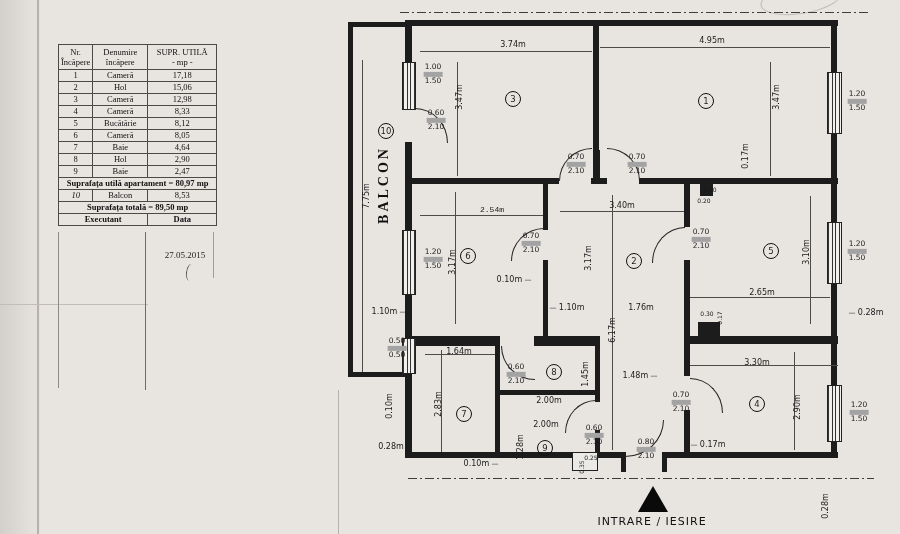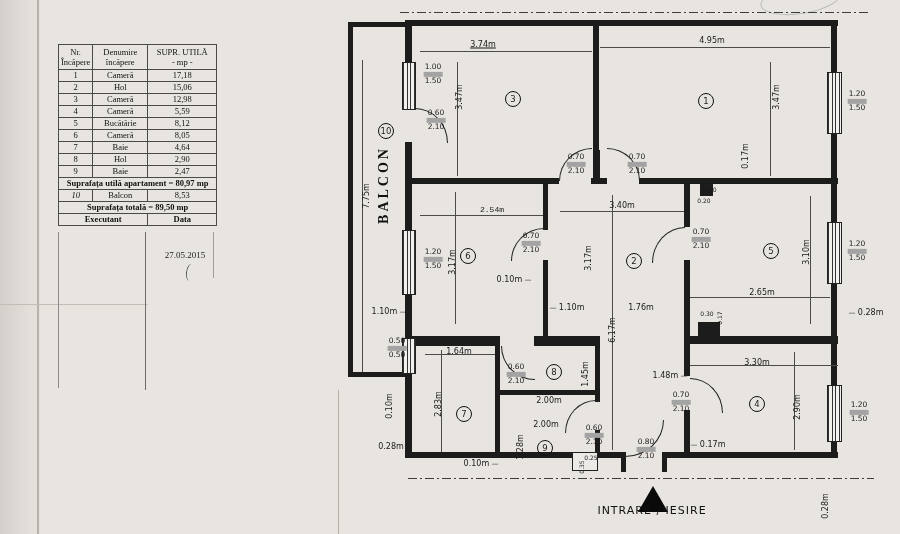--- a/index.html
+++ b/index.html
@@ -98,21 +98,21 @@
         <td>15,06</td>
       </tr>
       <tr>
         <td>3</td>
         <td>Cameră</td>
         <td>12,98</td>
       </tr>
       <tr>
         <td>4</td>
         <td>Cameră</td>
-        <td>5,59</td>
+        <td>8,33</td>
       </tr>
       <tr>
         <td>5</td>
         <td>Bucătărie</td>
         <td>8,12</td>
       </tr>
       <tr>
         <td>6</td>
         <td>Cameră</td>
         <td>8,05</td>
@@ -229,43 +229,43 @@
   <div class="dl" style="left:362px;top:60px;width:1px;height:312px"></div>
   <div class="dl" style="left:612px;top:195px;width:1px;height:255px"></div>
   <div class="dl" style="left:810px;top:196px;width:1px;height:128px"></div>
   <div class="dl" style="left:794px;top:352px;width:1px;height:98px"></div>
   <div class="dl" style="left:441px;top:350px;width:1px;height:102px"></div>
   <div class="dl" style="left:455px;top:192px;width:1px;height:132px"></div>
 
   <div class="lbl rot balcon-txt" style="left:384px;top:185px">BALCON</div>
 
   <div class="tri" style="left:638px;top:486px"></div>
-  <div class="lbl entrance-txt" style="left:652px;top:510px">INTRARE / IESIRE</div>
-<div class="lbl dim" style="left: 483px; top: 44px; text-decoration: underline;">3.74m</div>
+  <div class="lbl entrance-txt" style="left:652px;top:521px">INTRARE / IESIRE</div>
+<div class="lbl dim" style="left: 513px; top: 44px;">3.74m</div>
     <div class="lbl dim" style="left: 712px; top: 40px;">4.95m</div>
     <div class="lbl dim rot" style="left: 459px; top: 97px;">3.47m</div>
     <div class="lbl dim rot" style="left: 776px; top: 97px;">3.47m</div>
     <div class="lbl dim rot" style="left: 745px; top: 156px;">0.17m</div>
     <div class="lbl dim" style="left: 492px; top: 209px; font-family: Liberation Mono, monospace;">2.54m</div>
     <div class="lbl dim" style="left: 622px; top: 205px;">3.40m</div>
     <div class="lbl dim rot" style="left: 452px; top: 262px;">3.17m</div>
     <div class="lbl dim rot" style="left: 588px; top: 258px;">3.17m</div>
     <div class="lbl dim rot" style="left: 806px; top: 252px;">3.10m</div>
     <div class="lbl dim" style="left: 762px; top: 292px;">2.65m</div>
     <div class="lbl dim ar" style="left: 514px; top: 279px;">0.10m</div>
     <div class="lbl dim al" style="left: 567px; top: 307px;">1.10m</div>
     <div class="lbl dim ar" style="left: 389px; top: 311px;">1.10m</div>
     <div class="lbl dim" style="left: 641px; top: 307px;">1.76m</div>
     <div class="lbl dim rot" style="left: 612px; top: 330px;">6.17m</div>
     <div class="lbl dim al" style="left: 866px; top: 312px;">0.28m</div>
     <div class="lbl dim rot" style="left: 366px; top: 196px;">7.75m</div>
     <div class="lbl dim" style="left: 459px; top: 351px;">1.64m</div>
     <div class="lbl dim rot" style="left: 438px; top: 404px;">2.83m</div>
     <div class="lbl dim rot" style="left: 585px; top: 374px;">1.45m</div>
-    <div class="lbl dim ar" style="left: 640px; top: 375px; margin-left: 30px;">1.48m</div>
+    <div class="lbl dim ar" style="left: 640px; top: 375px;">1.48m</div>
     <div class="lbl dim" style="left: 549px; top: 400px;">2.00m</div>
     <div class="lbl dim" style="left: 546px; top: 424px;">2.00m</div>
     <div class="lbl dim rot" style="left: 520px; top: 447px;">1.28m</div>
     <div class="lbl dim" style="left: 757px; top: 362px;">3.30m</div>
     <div class="lbl dim rot" style="left: 797px; top: 407px;">2.90m</div>
     <div class="lbl dim al" style="left: 708px; top: 444px;">0.17m</div>
     <div class="lbl dim ar" style="left: 481px; top: 463px;">0.10m</div>
     <div class="lbl dim" style="left: 391px; top: 446px;">0.28m</div>
     <div class="lbl dim rot" style="left: 389px; top: 406px;">0.10m</div>
     <div class="lbl dim rot" style="left: 825px; top: 506px;">0.28m</div>

